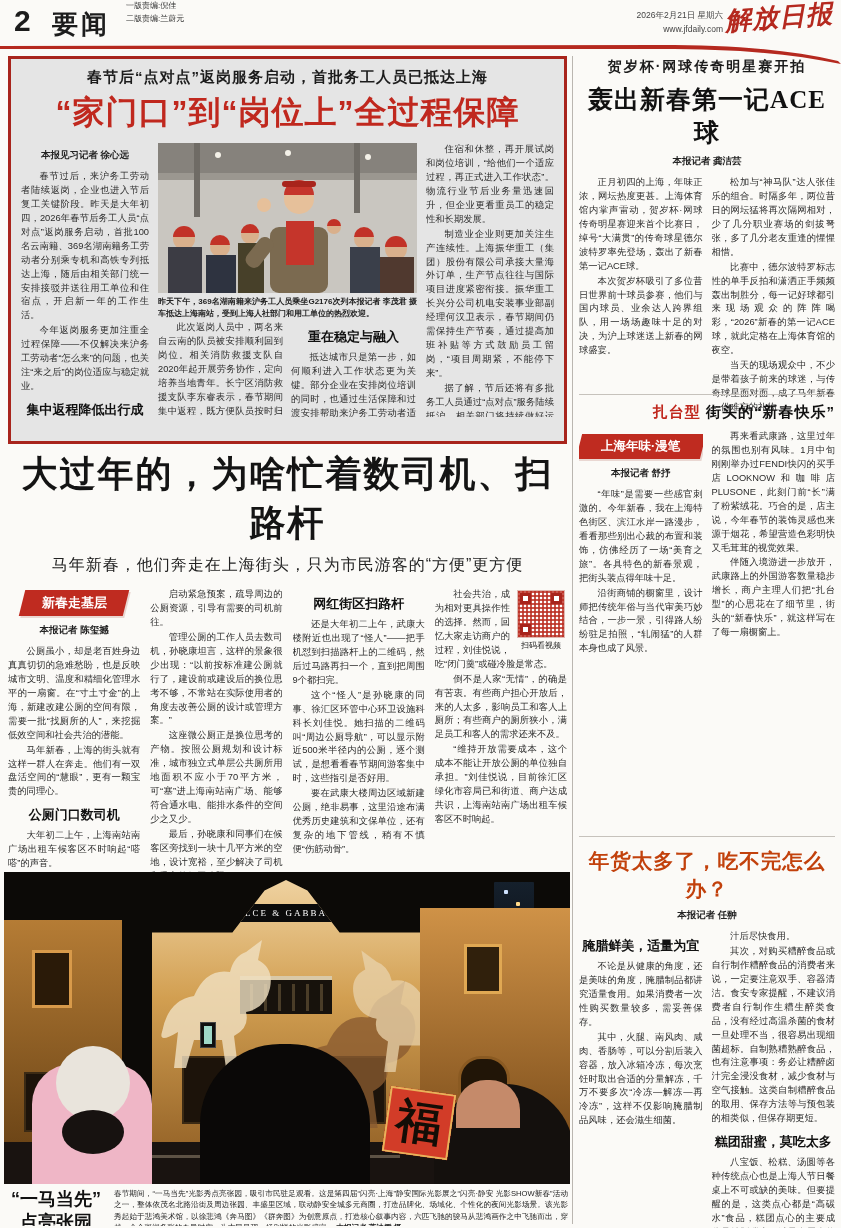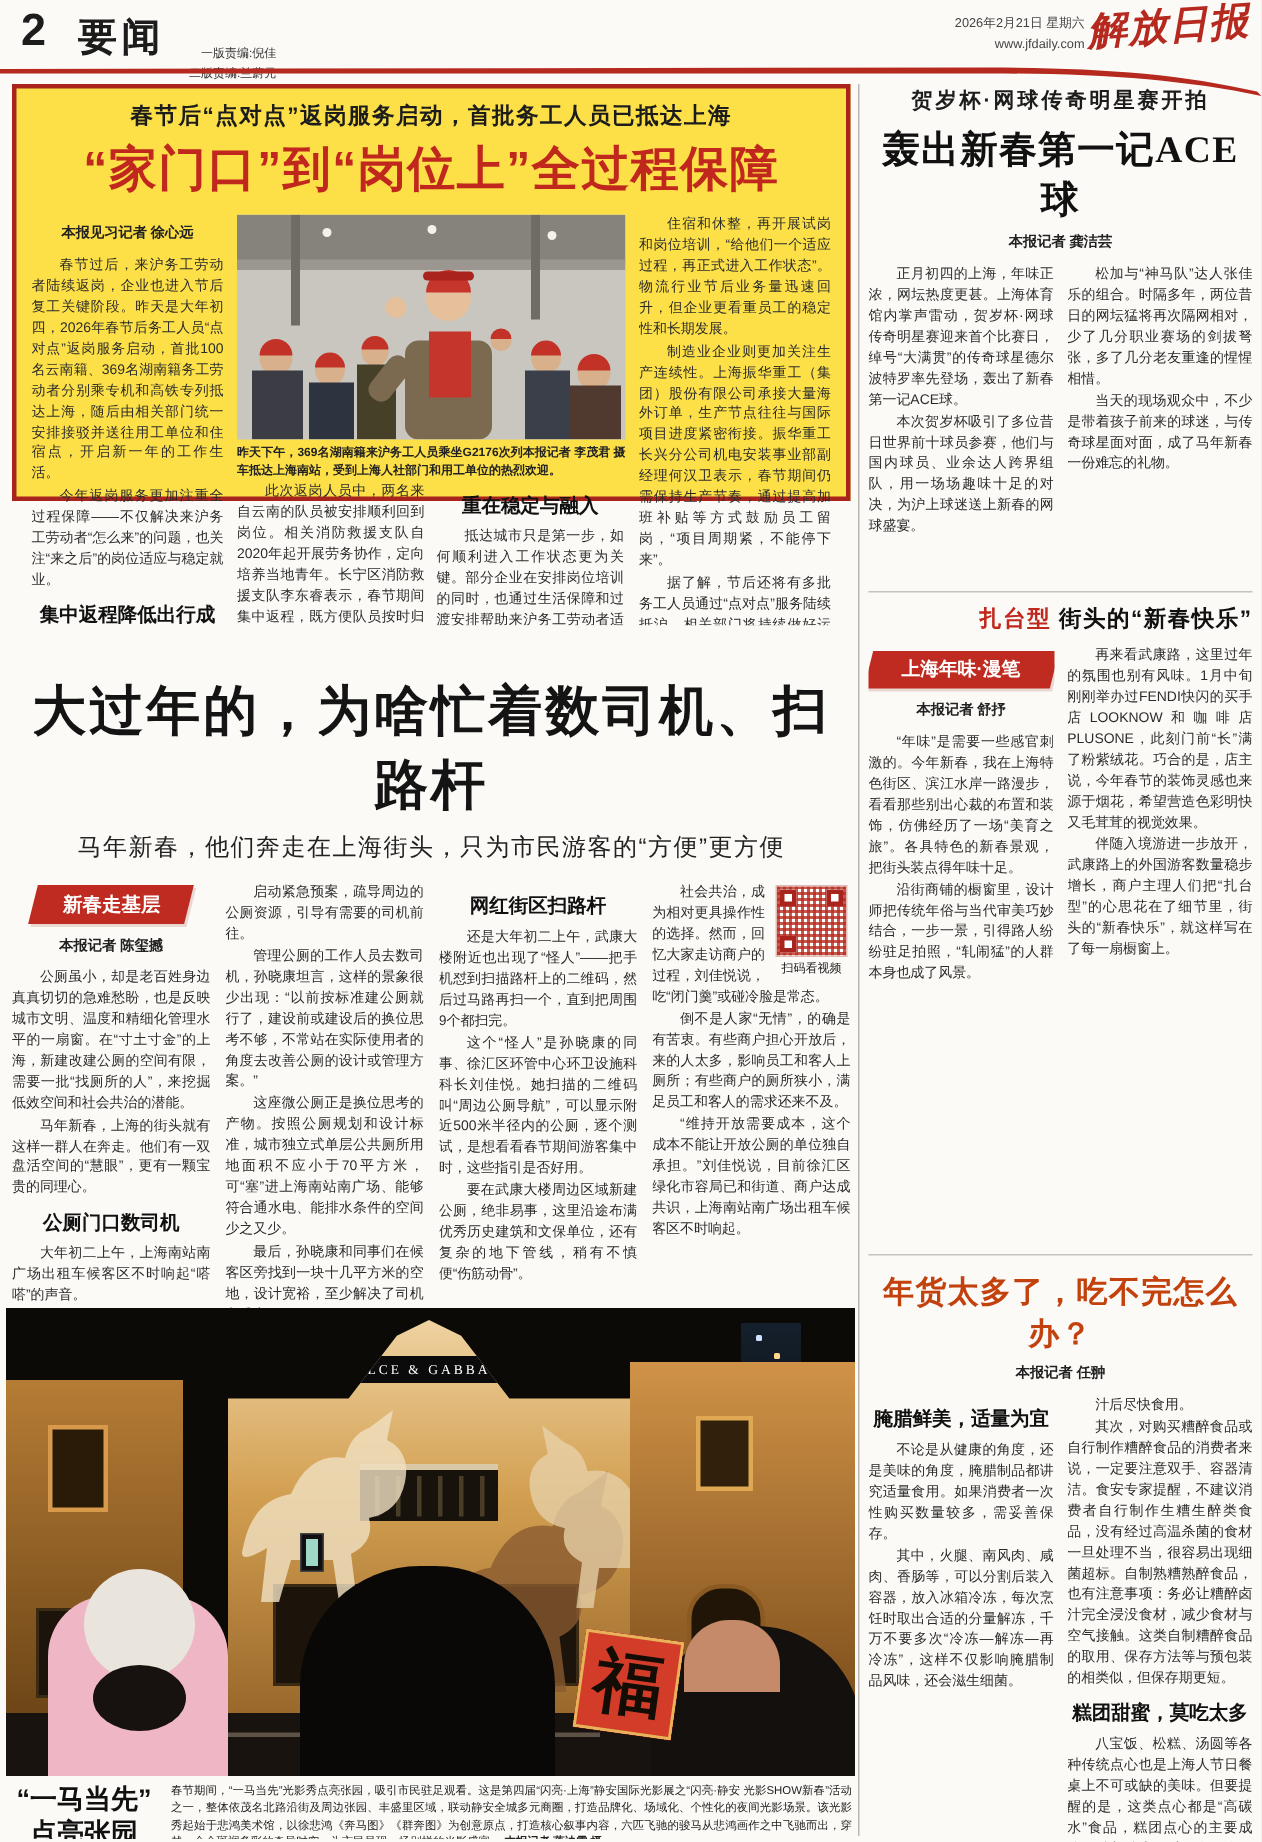--- a/index.html
+++ b/index.html
@@ -1,33 +1,33 @@
 <!DOCTYPE html>
 <html><head>
 <meta charset="utf-8">
 <style>
   html,body{margin:0;padding:0;background:#e8e6e2;}
   .page{position:relative;width:841px;height:1228px;background:#fbfaf7;margin:0 auto;
         font-family:"Liberation Sans",sans-serif;color:#1c1c1c;overflow:hidden;}
   
   .pageno{position:absolute;left:14px;top:4px;font-size:30px;font-weight:900;}
   .section{position:absolute;left:52px;top:7px;font-size:26px;font-weight:900;letter-spacing:3px;}
-  .editors{position:absolute;left:126px;top:30px;font-size:8px;line-height:1.6;color:#333;text-align:right;}
+  .editors{position:absolute;left:126px;top:0;font-size:8px;line-height:1.6;color:#333;}
   .meta{position:absolute;right:118px;top:9px;text-align:right;font-size:8.5px;line-height:1.6;color:#444;}
   .logo{position:absolute;right:8px;top:0px;font-size:26px;font-weight:900;color:#b5291f;
         font-family:"Liberation Serif",serif;font-style:italic;transform:rotate(-4deg);letter-spacing:1px;}
   .swoosh{position:absolute;left:0;top:40px;}
   
   .para{font-size:9.3px;line-height:1.5;text-align:justify;text-indent:2em;margin:0 0 1px;color:#2b2b2b;}
   .subhead{font-weight:900;font-size:13px;text-align:center;margin:7px 0 5px;color:#111;}
   .byline{text-align:center;font-weight:700;font-size:9.5px;margin:6px 0 8px;color:#222;}
   .col{overflow:hidden;}
   
-  .a1{position:absolute;left:8px;top:56px;width:559px;height:278px;border:3px solid #a8241c;
-      background:#fde047;box-sizing:border-box;padding:6px 10px;}
+  .a1{position:absolute;left:8px;top:56px;width:559px;height:388px;border:3px solid #a8241c;
+      background:#e5e5e5;box-sizing:border-box;padding:6px 10px;}
   .a1 .kicker{text-align:center;font-size:15px;font-weight:700;letter-spacing:1px;margin-top:3px;}
   .a1 .title{text-align:center;font-size:32px;font-weight:900;color:#c0281e;letter-spacing:1px;margin:4px 0 8px;}
   .a1cols{display:flex;gap:9px;height:274px;overflow:hidden;}
   .a1c{width:128px;flex:none;}
   .a1mid{width:259px;flex:none;display:flex;flex-direction:column;}
   .a1photo{height:150px;position:relative;overflow:hidden;background:#c9c6c0;flex:none;}
   .a1cap{font-size:8px;line-height:1.45;font-weight:700;margin:3px 0 2px;text-align:justify;color:#222;}
   .a1cap .credit{font-weight:700;white-space:nowrap;float:right;}
   .a1sub{display:flex;gap:8px;flex:1;overflow:hidden;}
   .a1sub .col{width:125px;}
@@ -325,20 +325,21 @@
     <div class="kicker">贺岁杯·网球传奇明星赛开拍</div>
     <div class="title">轰出新春第一记ACE球</div>
     <div class="byline">本报记者 龚洁芸</div>
     <div class="rcols">
       <div class="col">
           <p class="para">正月初四的上海，年味正浓，网坛热度更甚。上海体育馆内掌声雷动，贺岁杯·网球传奇明星赛迎来首个比赛日，绰号“大满贯”的传奇球星德尔波特罗率先登场，轰出了新春第一记ACE球。</p>
           <p class="para">本次贺岁杯吸引了多位昔日世界前十球员参赛，他们与国内球员、业余达人跨界组队，用一场场趣味十足的对决，为沪上球迷送上新春的网球盛宴。</p>
         </div>
       <div class="col">
           <p class="para">松加与“神马队”达人张佳乐的组合。时隔多年，两位昔日的网坛猛将再次隔网相对，少了几分职业赛场的剑拔弩张，多了几分老友重逢的惺惺相惜。</p>
+          <p class="para">比赛中，德尔波特罗标志性的单手反拍和潇洒正手频频轰出制胜分，每一记好球都引来现场观众的阵阵喝彩，“2026”新春的第一记ACE球，就此定格在上海体育馆的夜空。</p>
           <p class="para">当天的现场观众中，不少是带着孩子前来的球迷，与传奇球星面对面，成了马年新春一份难忘的礼物。</p>
         </div>
     </div>
   </div>
 
   <div class="r2">
     <div class="title">
       <span class="red">扎台型</span><span> 街头的“新春快乐”</span>
     </div>
     <div class="rcols">

